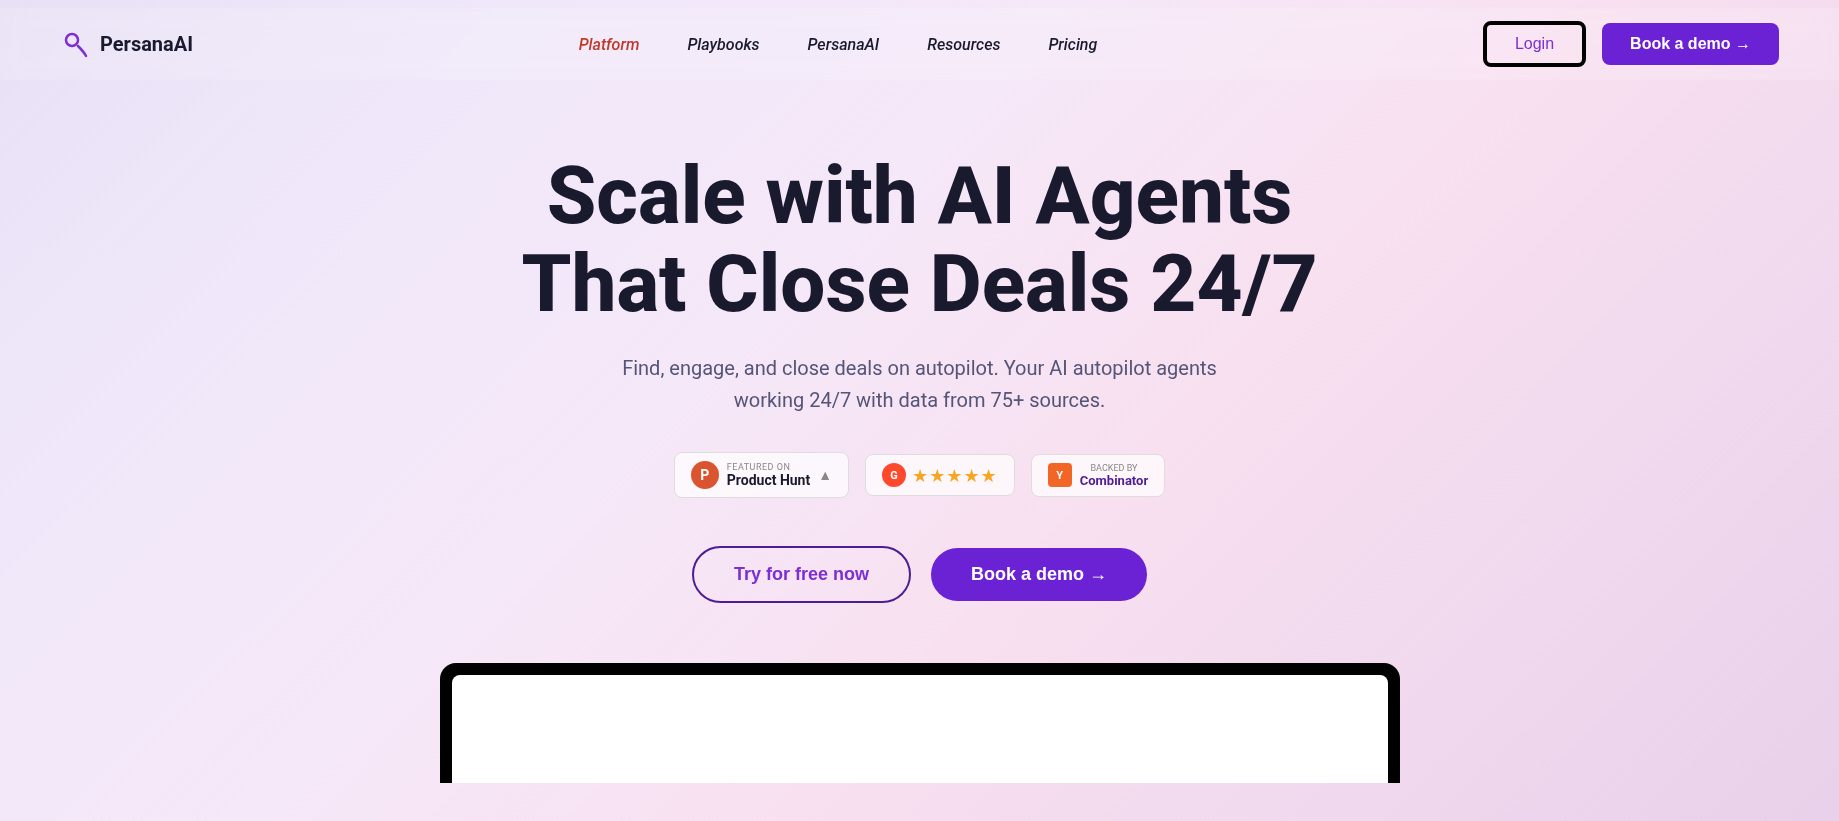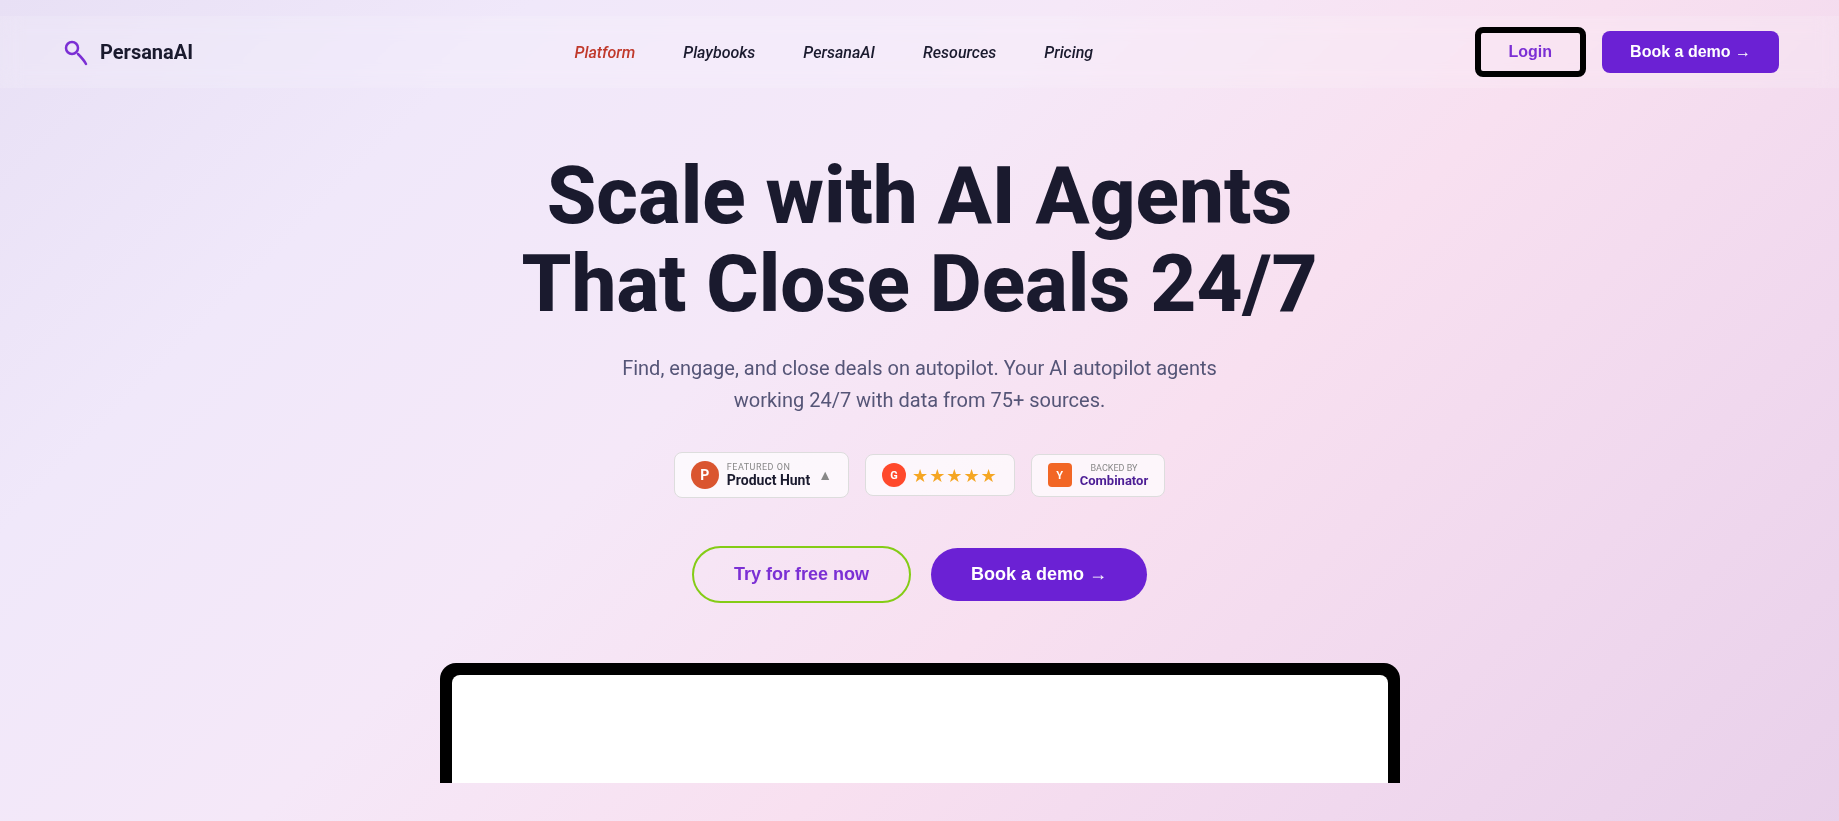--- a/index.html
+++ b/index.html
@@ -19,21 +19,21 @@
     
     .navbar {
       display: flex;
       align-items: center;
       justify-content: space-between;
       padding: 0 60px;
       height: 72px;
       background: rgba(255,255,255,0.15);
       backdrop-filter: blur(10px);
       position: sticky;
-      top: 16px;
+      top: 8px;
       z-index: 100;
     }
 
     .logo-area {
       display: flex;
       align-items: center;
       gap: 8px;
       cursor: pointer;
     }
 
@@ -68,26 +68,26 @@
     }
 
     .nav-actions {
       display: flex;
       align-items: center;
       gap: 16px;
     }
 
     .btn-login {
       padding: 10px 28px;
-      border: 6px solid #000000;
+      border: 4px solid #000000;
       border-radius: 8px;
       background: transparent;
       color: #7b2fd4;
       font-size: 16px;
-      font-weight: 700;
+      font-weight: 400;
       cursor: pointer;
     }
 
     .btn-demo-nav {
       padding: 12px 28px;
       border: none;
       border-radius: 8px;
       background: #6b21d4;
       color: #ffffff;
       font-size: 16px;
@@ -254,21 +254,21 @@
     
     .cta-buttons {
       display: flex;
       align-items: center;
       gap: 20px;
       margin-bottom: 60px;
     }
 
     .btn-try-free {
       padding: 16px 40px;
-      border: 2px solid #84cc16;
+      border: 2px solid #4c1d95;
       border-radius: 50px;
       background: transparent;
       color: #7b2fd4;
       font-size: 18px;
       font-weight: 600;
       cursor: pointer;
     }
 
     .btn-demo-hero {
       padding: 16px 40px;

